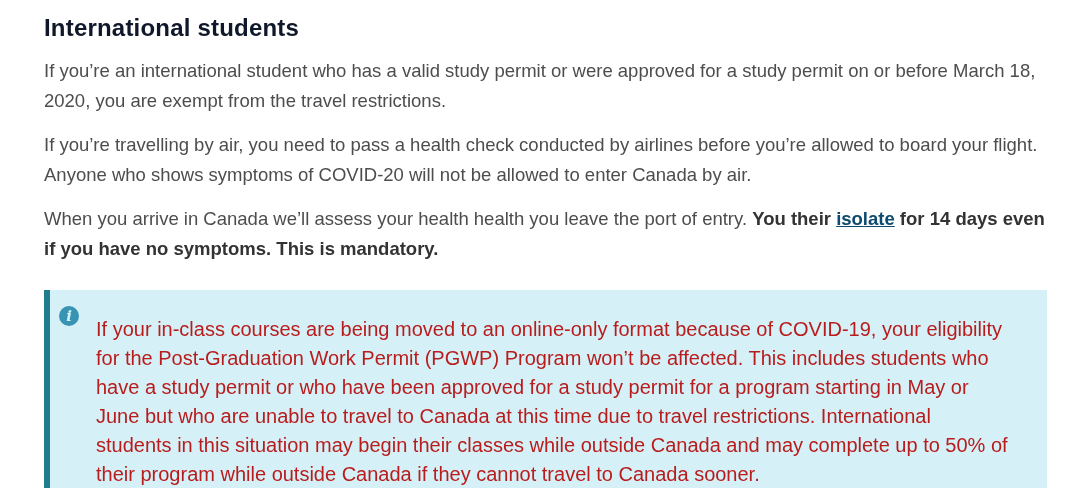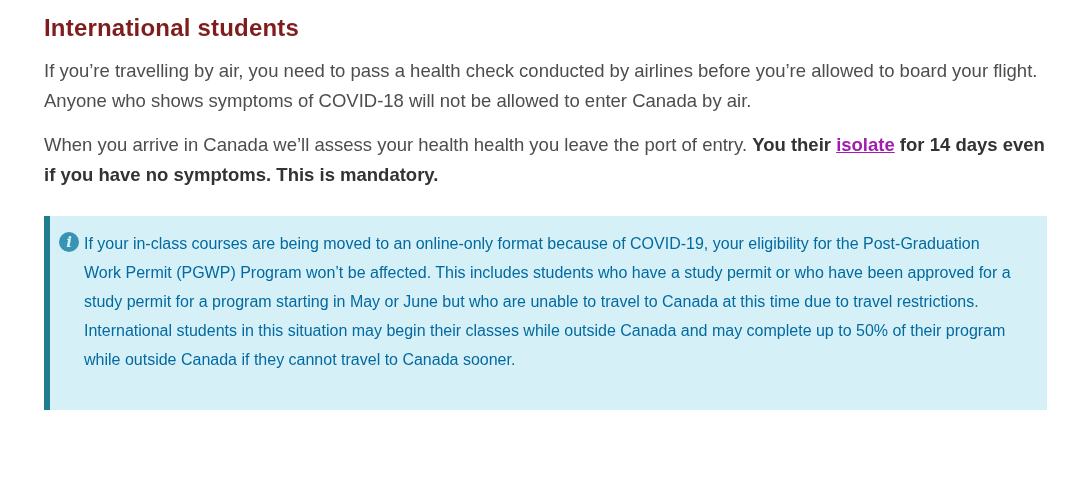--- a/index.html
+++ b/index.html
@@ -13,36 +13,36 @@
     font-family: "Liberation Sans", sans-serif;
   }
   .page {
     padding: 14px 30px 0 44px;
     width: 1080px;
   }
   .page-heading {
     margin: 0 0 14px 0;
     font-size: 24px;
     font-weight: 700;
-    color: #7f1d1d;
+    color: #0f172a;
     letter-spacing: 0.2px;
   }
   .body-paragraph {
     margin: 0 0 14px 0;
     width: 1002px;
     font-size: 18.5px;
     line-height: 30px;
     color: #4d4d4d;
   }
   .body-paragraph .bold-text {
     font-weight: 700;
     color: #333333;
   }
   .inline-link {
-    color: #a21caf;
+    color: #0c4a6e;
     font-weight: 700;
     text-decoration: underline;
     cursor: pointer;
   }
   .info-box {
     position: relative;
     margin-top: 26px;
     width: 1003px;
     min-height: 194px;
     background: #d5f1f7;
@@ -60,35 +60,36 @@
     color: #d5f1f7;
     font-family: "DejaVu Serif", serif;
     font-style: italic;
     font-weight: 700;
     font-size: 15px;
     line-height: 20px;
     text-align: center;
     display: inline-block;
   }
   .info-text {
-    margin: 0;
-    font-size: 16px;
+    margin: 12px;
+    font-size: 20px;
     line-height: 29px;
-    color: #0369a1;
+    color: #b91c1c;
   }
 </style>
 </head>
 <body>
 
 <div class="page">
 
   <h2 class="page-heading">International students</h2>
 
+  <p class="body-paragraph">If you’re an international student who has a valid study permit or were approved for a study permit on or before March 18, 2020, you are exempt from the travel restrictions.</p>
 
-  <p class="body-paragraph">If you’re travelling by air, you need to pass a health check conducted by airlines before you’re allowed to board your flight. Anyone who shows symptoms of COVID-18 will not be allowed to enter Canada by air.</p>
+  <p class="body-paragraph">If you’re travelling by air, you need to pass a health check conducted by airlines before you’re allowed to board your flight. Anyone who shows symptoms of COVID-20 will not be allowed to enter Canada by air.</p>
 
   <p class="body-paragraph"><span>When you arrive in Canada we’ll assess your health health you leave the port of entry. </span><span class="bold-text">You their </span><a class="inline-link">isolate</a><span class="bold-text"> for 14 days even if you have no symptoms. This is mandatory.</span></p>
 
   <div class="info-box">
     <span class="info-icon">i</span>
     <p class="info-text">If your in-class courses are being moved to an online-only format because of COVID-19, your eligibility for the Post-Graduation Work Permit (PGWP) Program won’t be affected. This includes students who have a study permit or who have been approved for a study permit for a program starting in May or June but who are unable to travel to Canada at this time due to travel restrictions. International students in this situation may begin their classes while outside Canada and may complete up to 50% of their program while outside Canada if they cannot travel to Canada sooner.</p>
   </div>
 
 </div>
 

